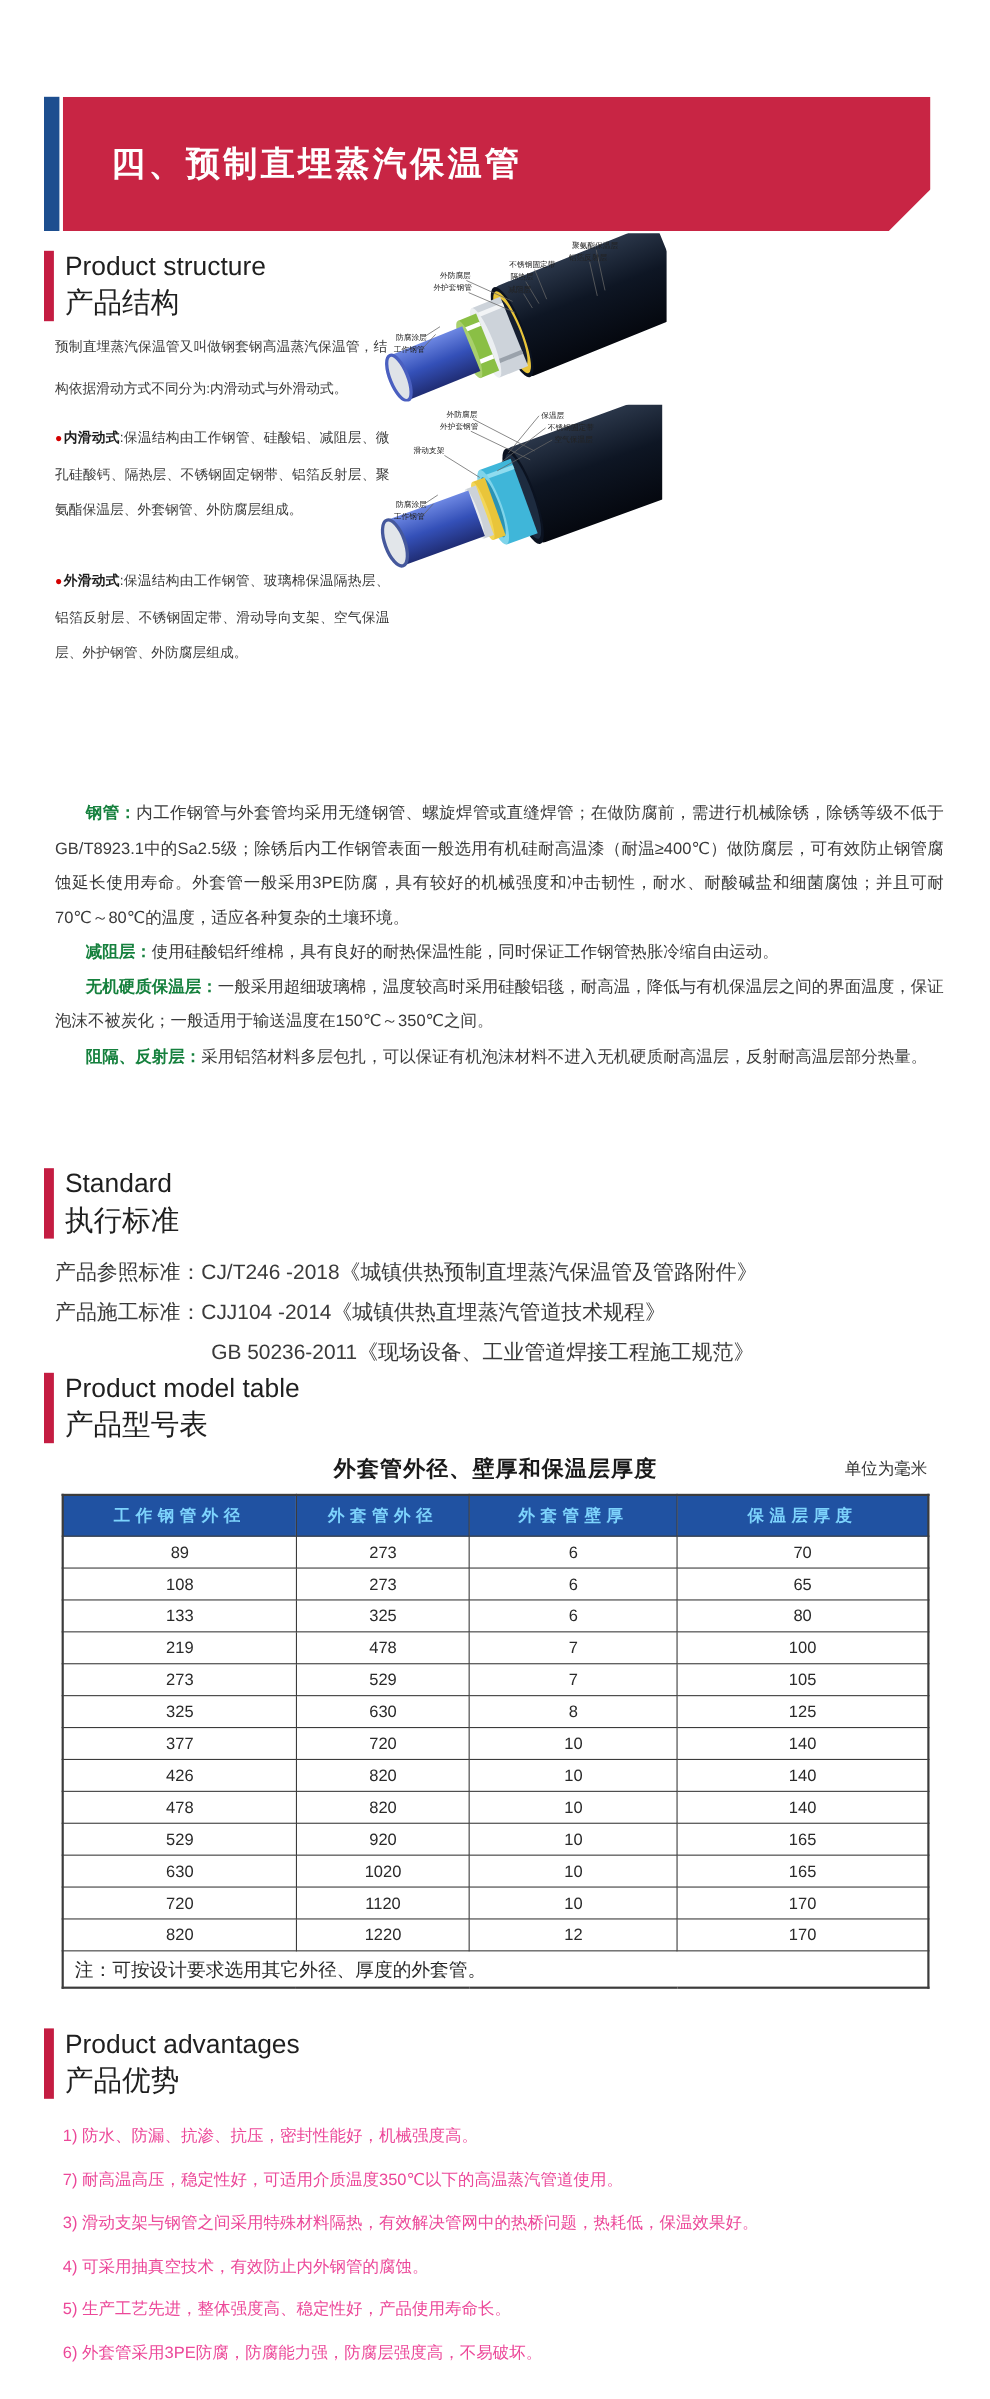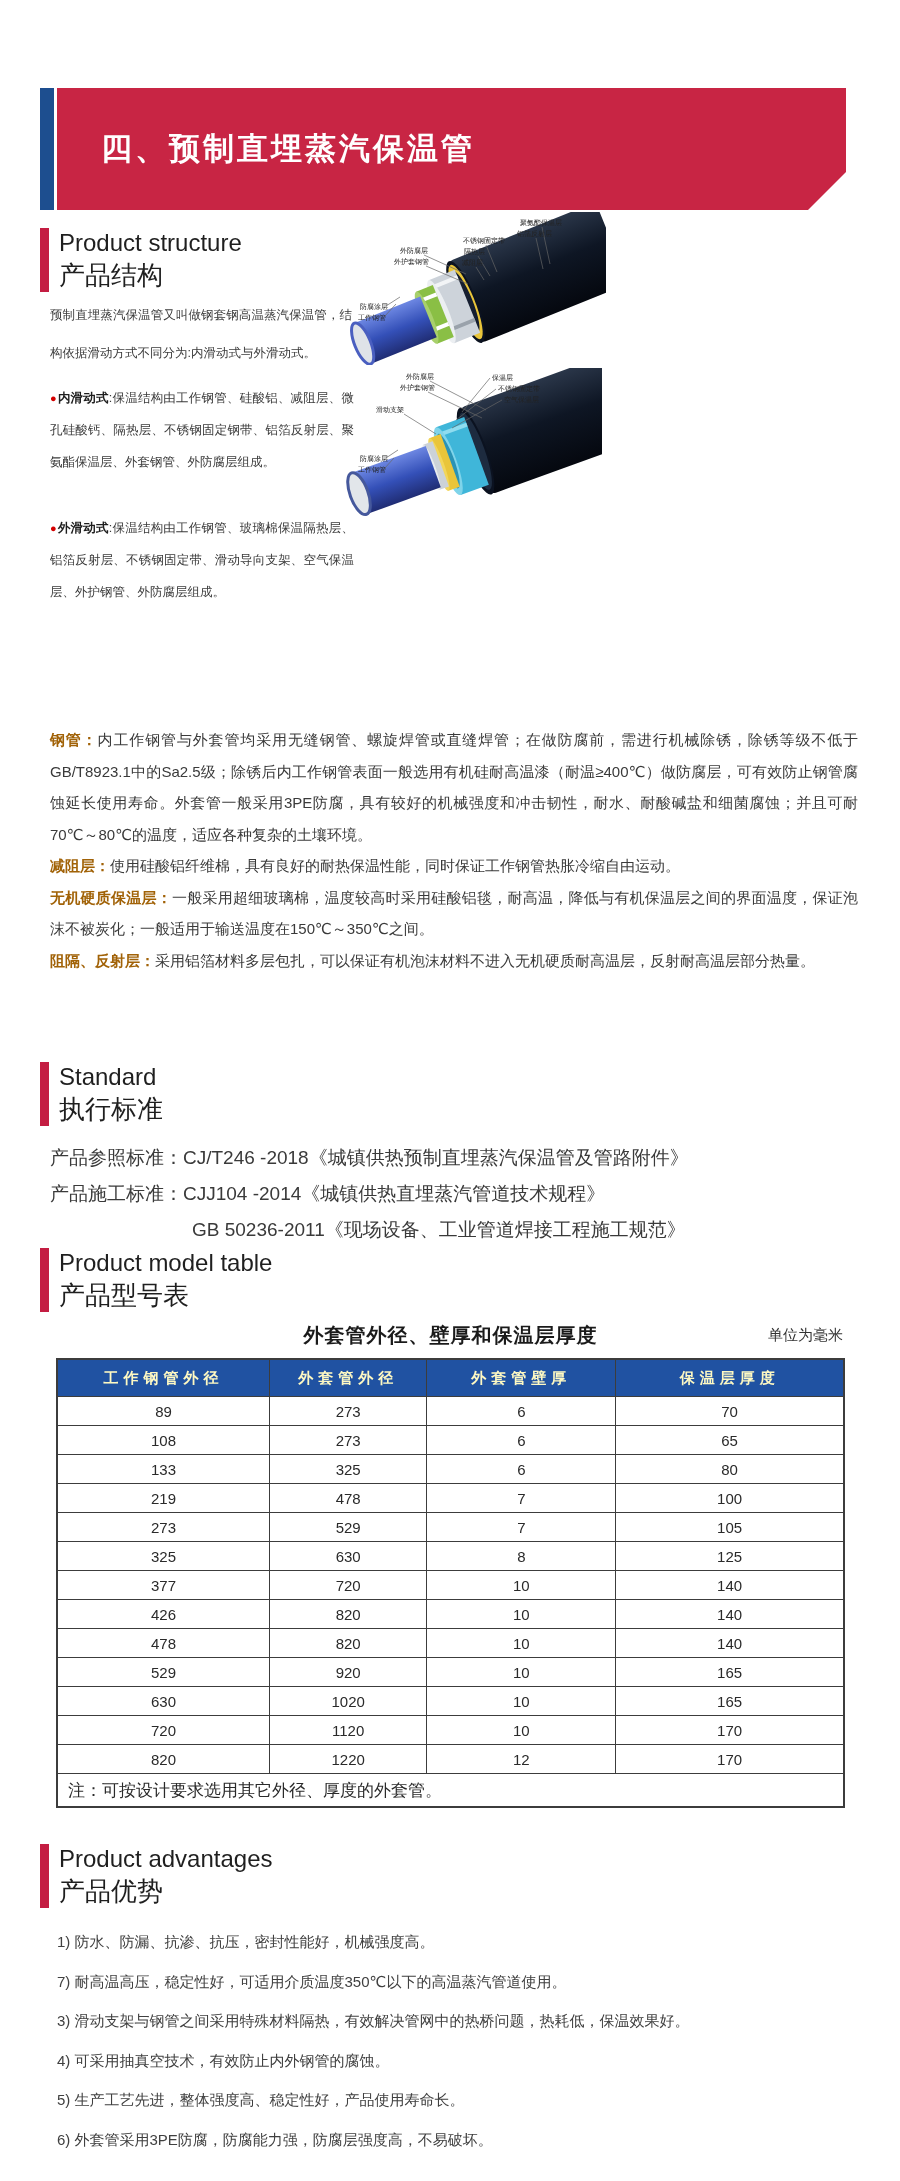--- a/index.html
+++ b/index.html
@@ -36,50 +36,50 @@
   .bullet-para b{color:#1f1f1f;}
   .red-dot{color:#d40000;font-size:11px;margin-right:1px;}
   
   .diagram{position:absolute;}
   .diagram svg{display:block;}
   .dlabel{font-size:7px;fill:#222;}
   .dline{stroke:#666;stroke-width:0.7;fill:none;}
   
   .body-block{position:absolute;left:50px;top:724px;width:808px;}
   .body-para{margin:0;font-size:15px;line-height:31.5px;color:#3a3a3a;text-align:justify;}
-  .body-para b{color:#a16207;}
+  .body-para b{color:#15803d;margin-left:28px;}
   
   .standards{position:absolute;left:50px;top:1140px;width:810px;}
   .standards p{margin:0;font-size:19px;line-height:36px;color:#3a3a3a;}
   .standards p:nth-child(3){padding-left:142px;}
   
   .table-title-row{position:absolute;left:56px;top:1322px;width:789px;height:30px;}
   .table-title{
     position:absolute;left:0;right:0;text-align:center;
     font-size:20px;font-weight:bold;color:#1a1a1a;letter-spacing:1px;
   }
   .table-unit{position:absolute;right:2px;top:4px;font-size:15px;color:#333;}
   table.model{
     position:absolute;left:56px;top:1358px;width:789px;
     border-collapse:collapse;table-layout:fixed;
     border:2px solid #3c3c3c;
   }
   table.model th{
-    background:#2052a2;color:#fef9c3;font-size:15px;font-weight:bold;
+    background:#2052a2;color:#7dd3fc;font-size:15px;font-weight:bold;
     letter-spacing:5px;height:34px;border:1px solid #3c3c3c;
   }
   table.model td{
     border:1px solid #3c3c3c;text-align:center;font-size:15px;color:#2a2a2a;
     height:28px;padding:0;
   }
   table.model td.note{ text-align:left;padding:4px 10px;height:24px;font-size:17px; }
   col.c1{width:27%;} col.c2{width:20%;} col.c3{width:24%;} col.c4{width:29%;}
   
   .advantages{position:absolute;left:57px;top:1922px;width:810px;}
-  .advantages p{margin:0;font-size:15px;line-height:39.5px;color:#404040;}
+  .advantages p{margin:0;font-size:15px;line-height:39.5px;color:#ec4899;}
 </style>
 </head>
 <body>
 
 <div class="banner-wrap">
   <div class="banner-blue"></div>
   <div class="banner-red">
     <div class="banner-title">四、预制直埋蒸汽保温管</div>
   </div>
 </div>

